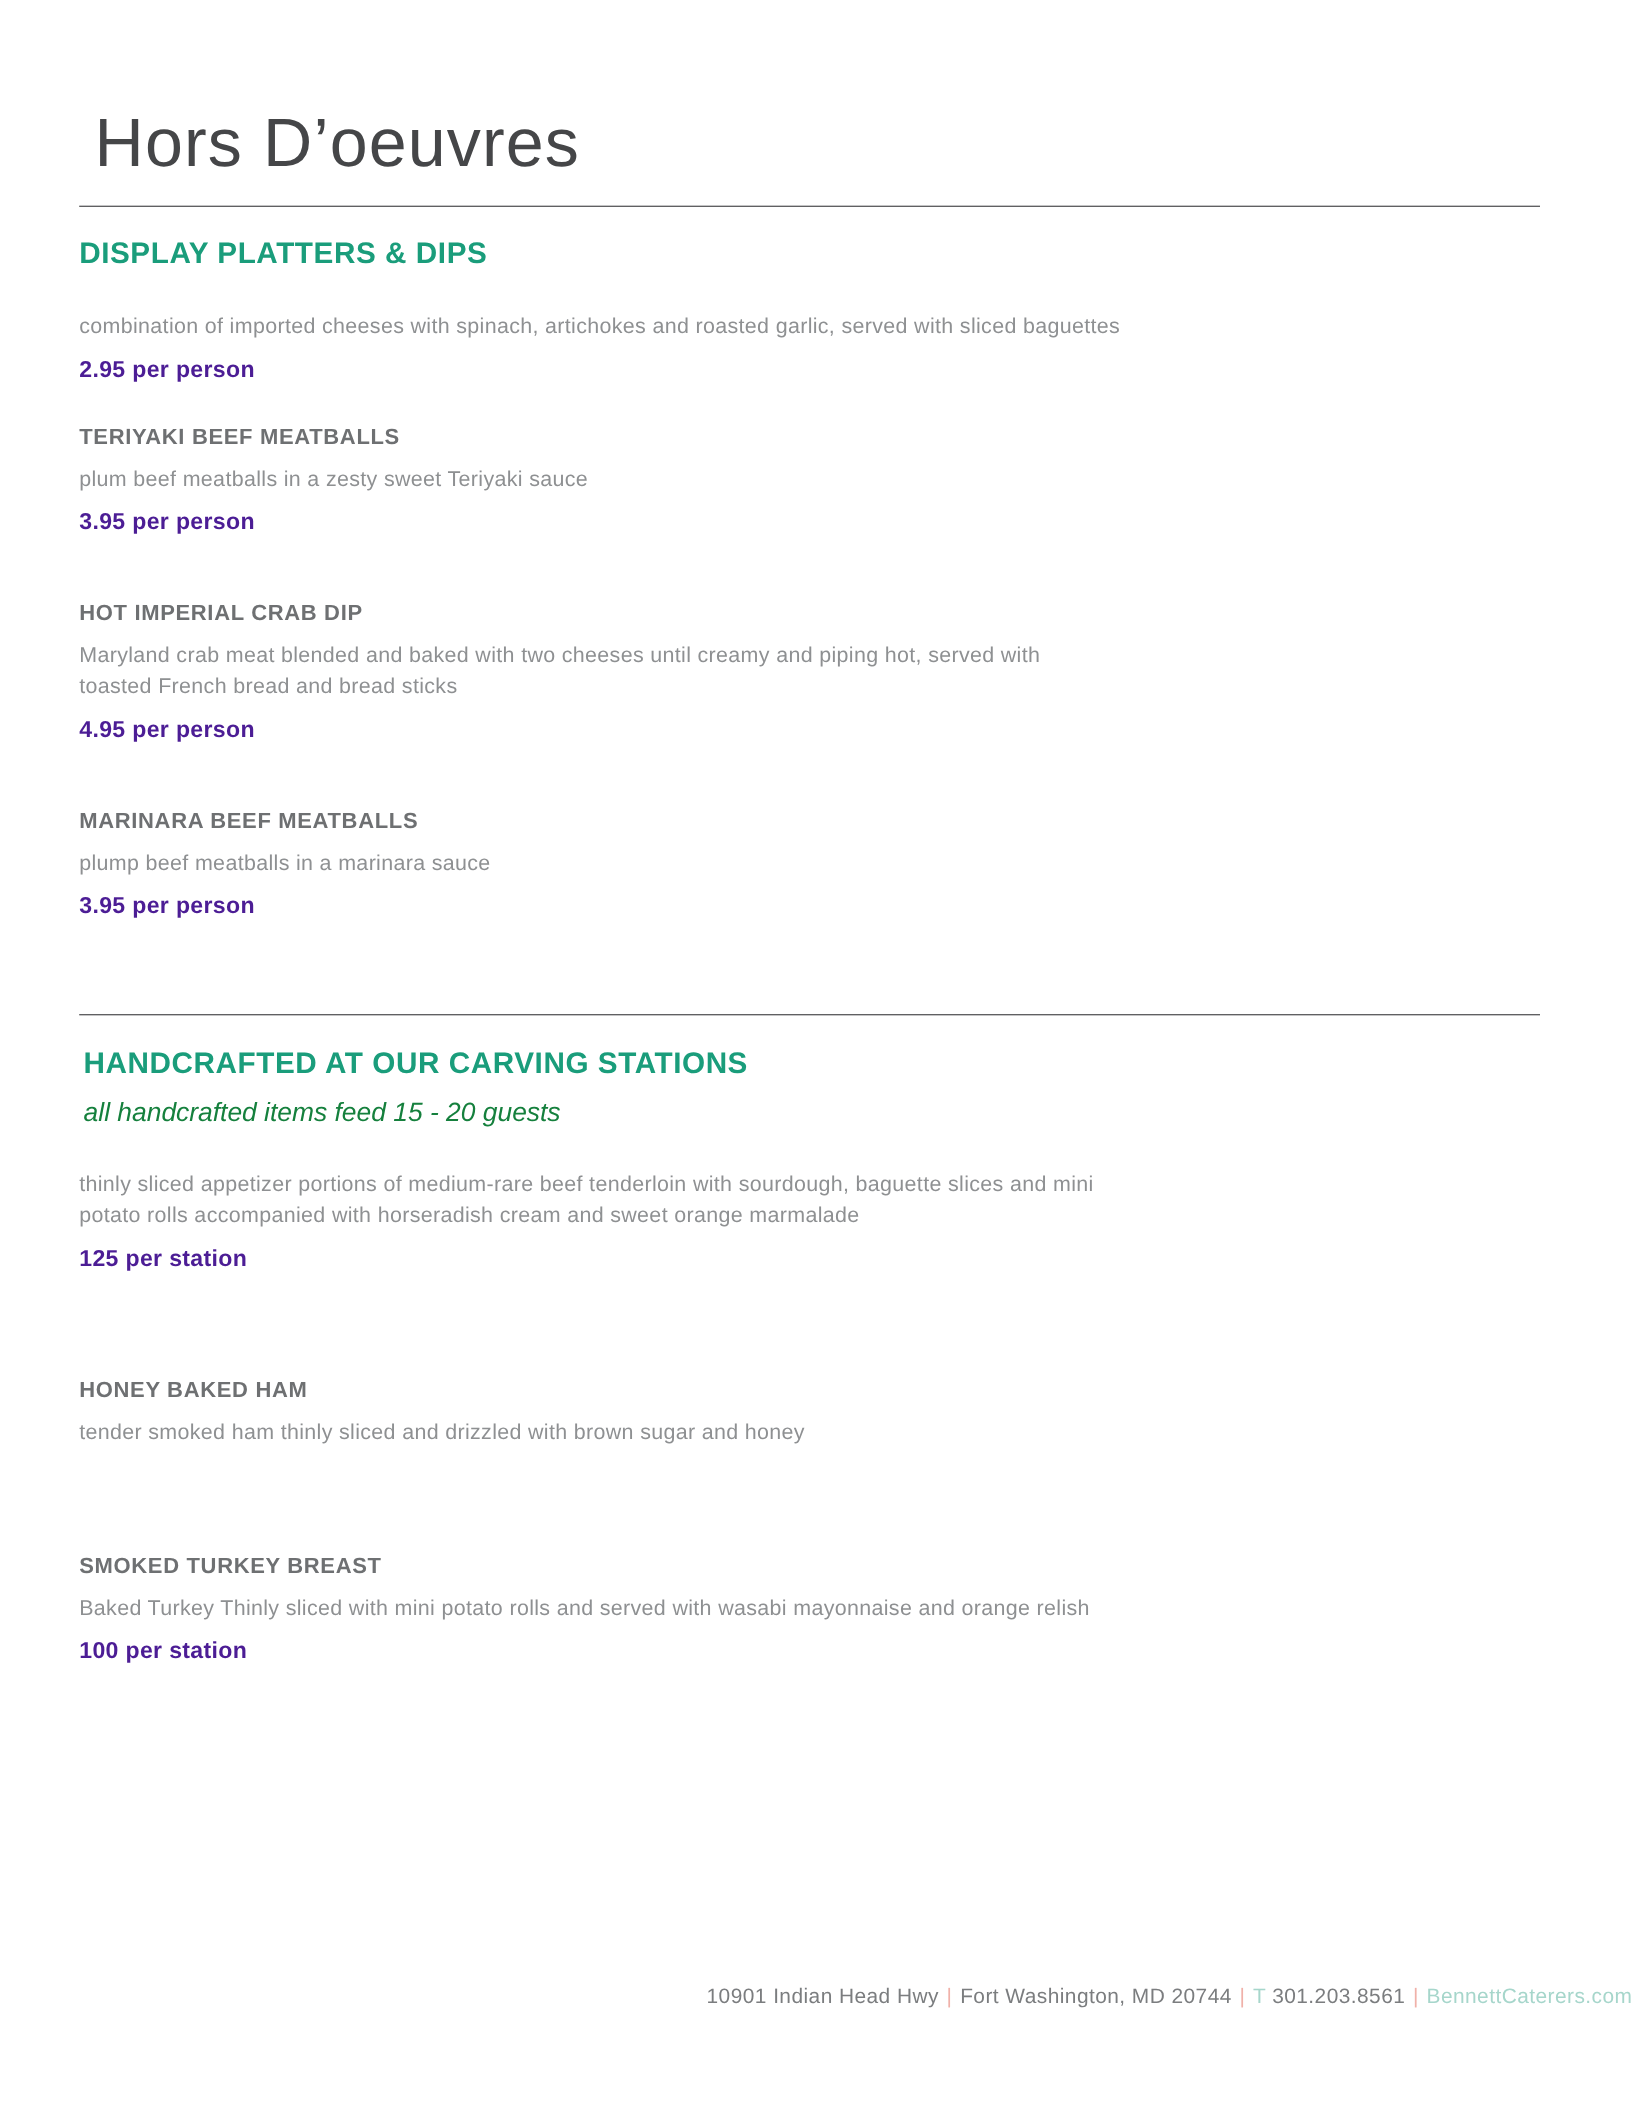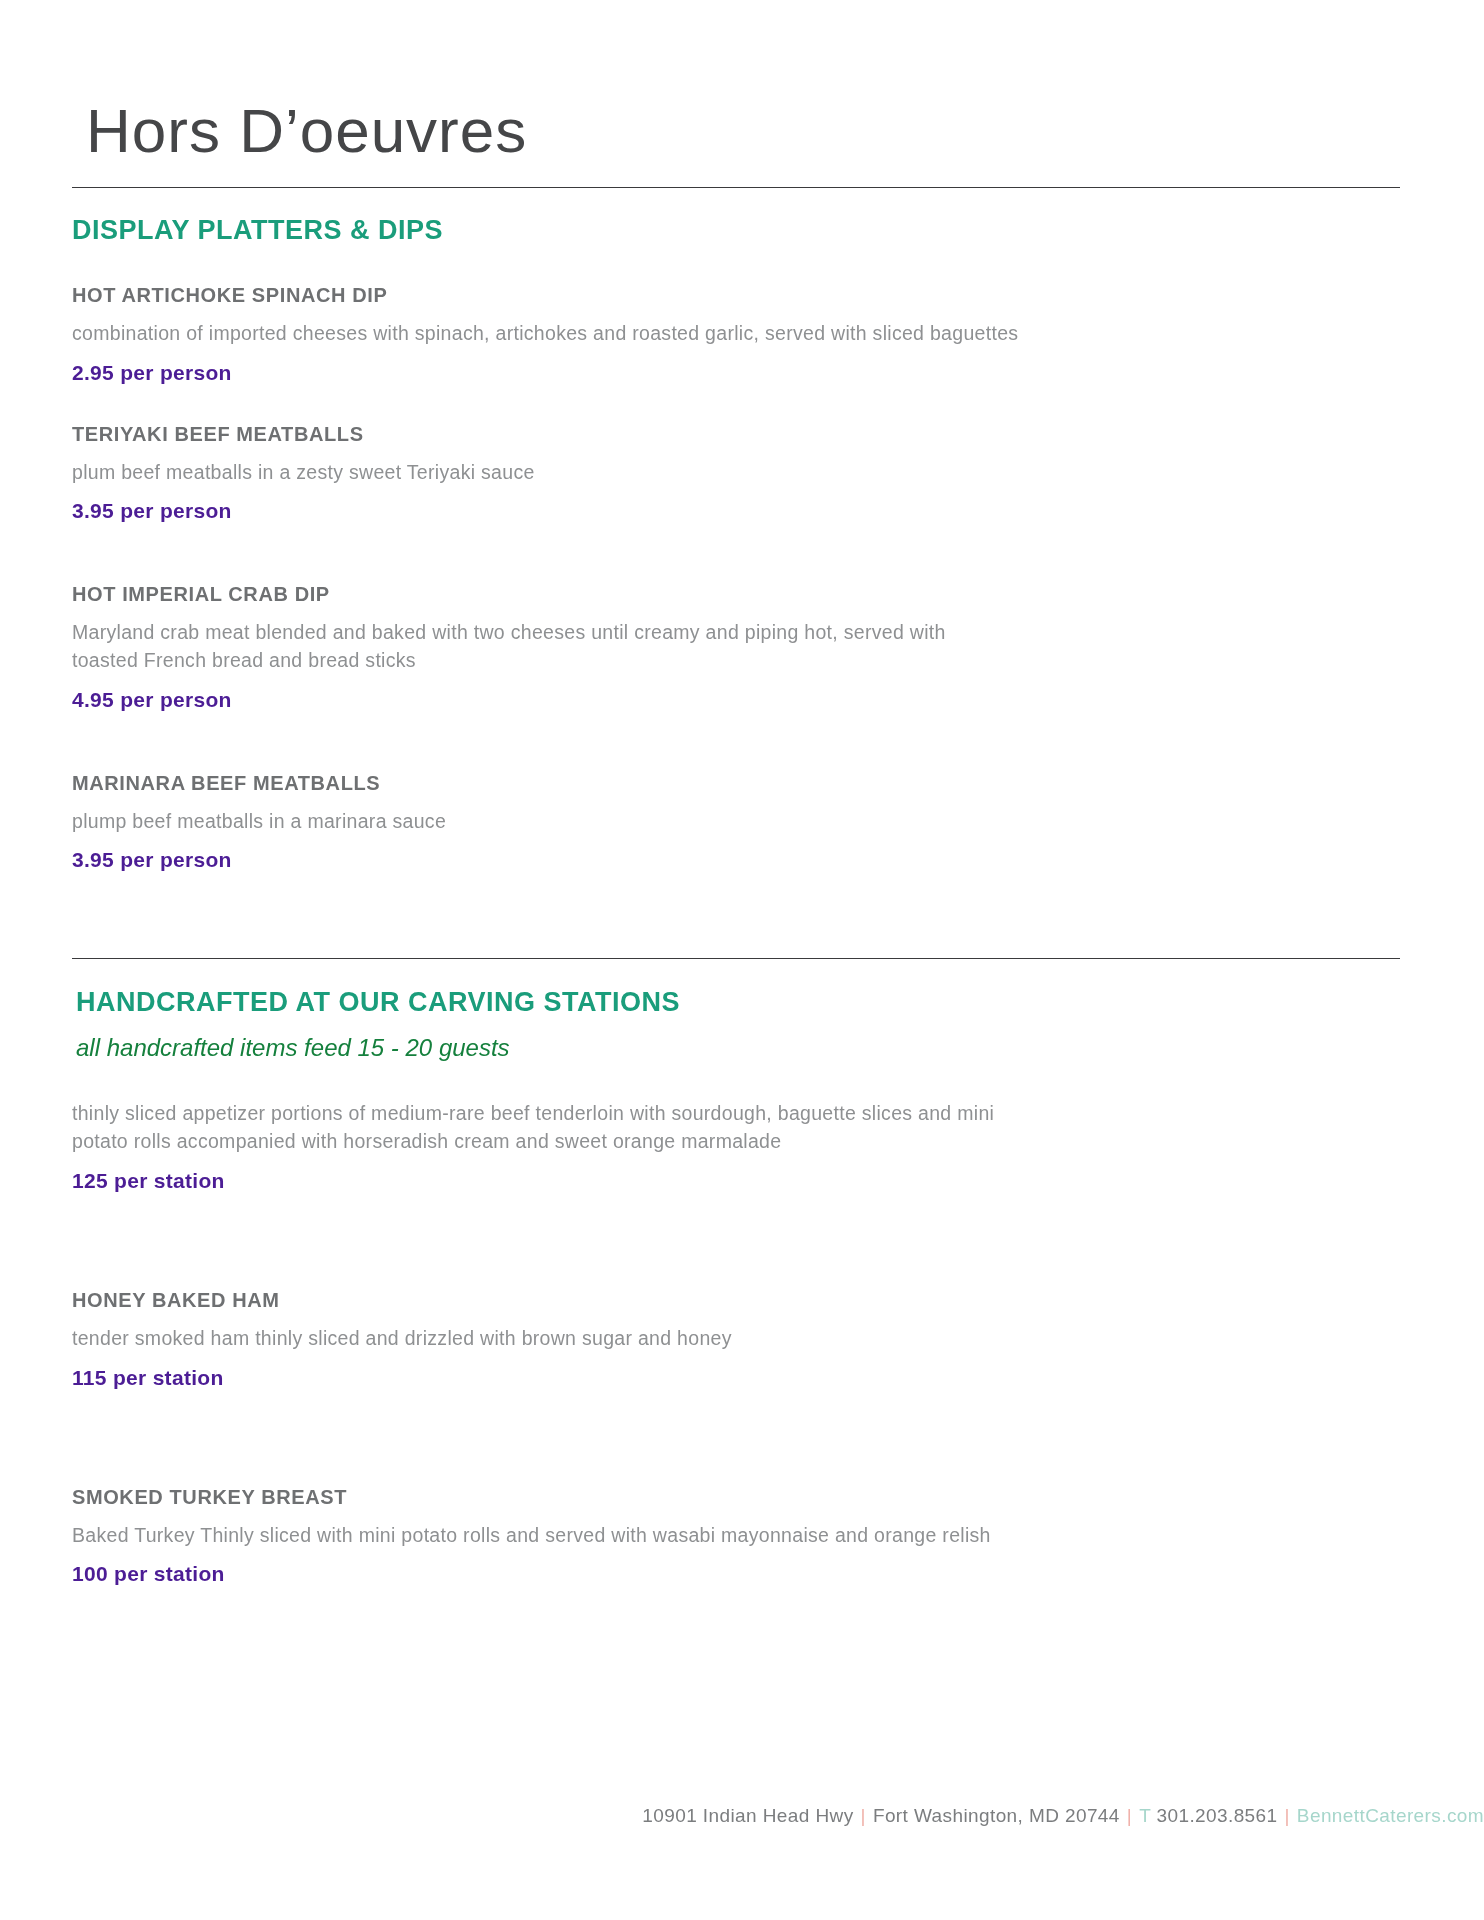--- a/index.html
+++ b/index.html
@@ -96,21 +96,20 @@
 <div class="page">
 
   <h1 class="page-title">Hors D’oeuvres</h1>
 
   <hr class="rule">
 
   <div class="section section-1">
     <h2 class="section-heading">DISPLAY PLATTERS &amp; DIPS</h2>
 
     <div class="menu-item">
-      <div class="item-name">HOT ARTICHOKE SPINACH DIP</div>
       <div class="item-desc">combination of imported cheeses with spinach, artichokes and roasted garlic, served with sliced baguettes</div>
       <div class="item-price">2.95 per person</div>
     </div>
 
     <div class="menu-item">
       <div class="item-name">TERIYAKI BEEF MEATBALLS</div>
       <div class="item-desc">plum beef meatballs in a zesty sweet Teriyaki sauce</div>
       <div class="item-price">3.95 per person</div>
     </div>
 
@@ -136,21 +135,20 @@
 
     <div class="menu-item">
       <div class="item-desc">thinly sliced appetizer portions of medium-rare beef tenderloin with sourdough, baguette slices and mini
 potato rolls accompanied with horseradish cream and sweet orange marmalade</div>
       <div class="item-price">125 per station</div>
     </div>
 
     <div class="menu-item gap-xl">
       <div class="item-name">HONEY BAKED HAM</div>
       <div class="item-desc">tender smoked ham thinly sliced and drizzled with brown sugar and honey</div>
-      <div class="item-price">115 per station</div>
     </div>
 
     <div class="menu-item gap-xl">
       <div class="item-name">SMOKED TURKEY BREAST</div>
       <div class="item-desc">Baked Turkey Thinly sliced with mini potato rolls and served with wasabi mayonnaise and orange relish</div>
       <div class="item-price">100 per station</div>
     </div>
   </div>
 
 </div>

